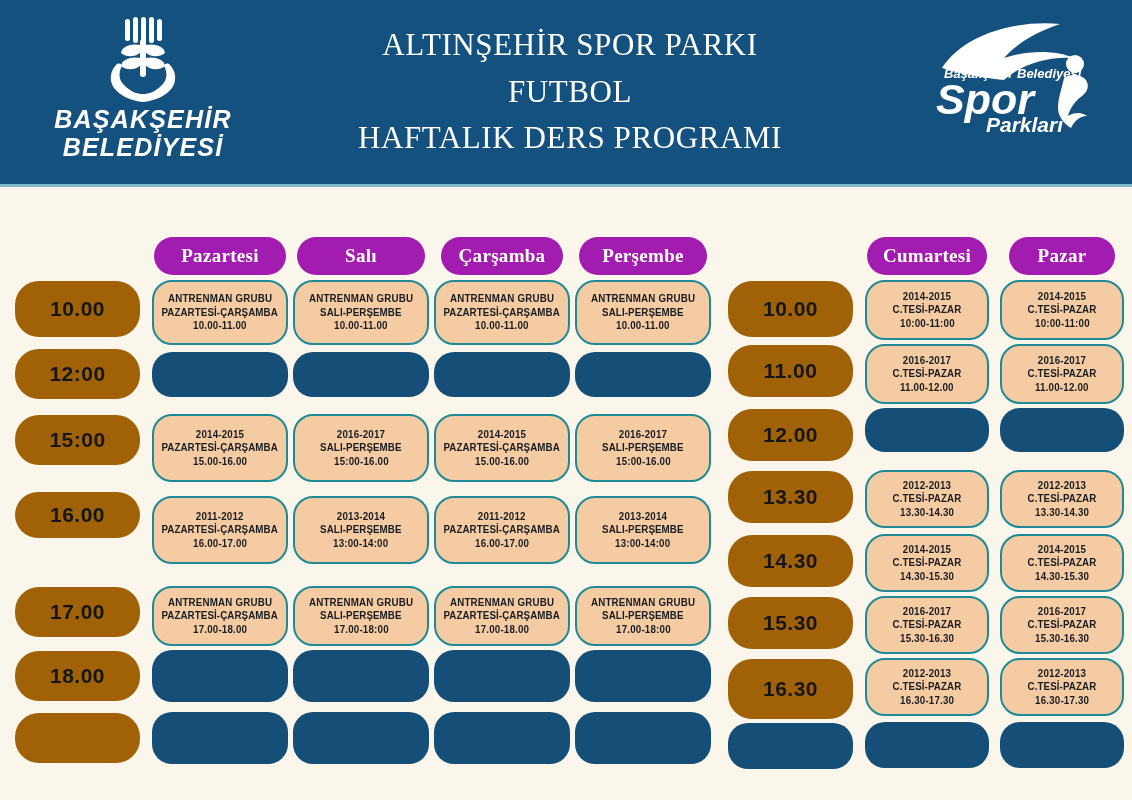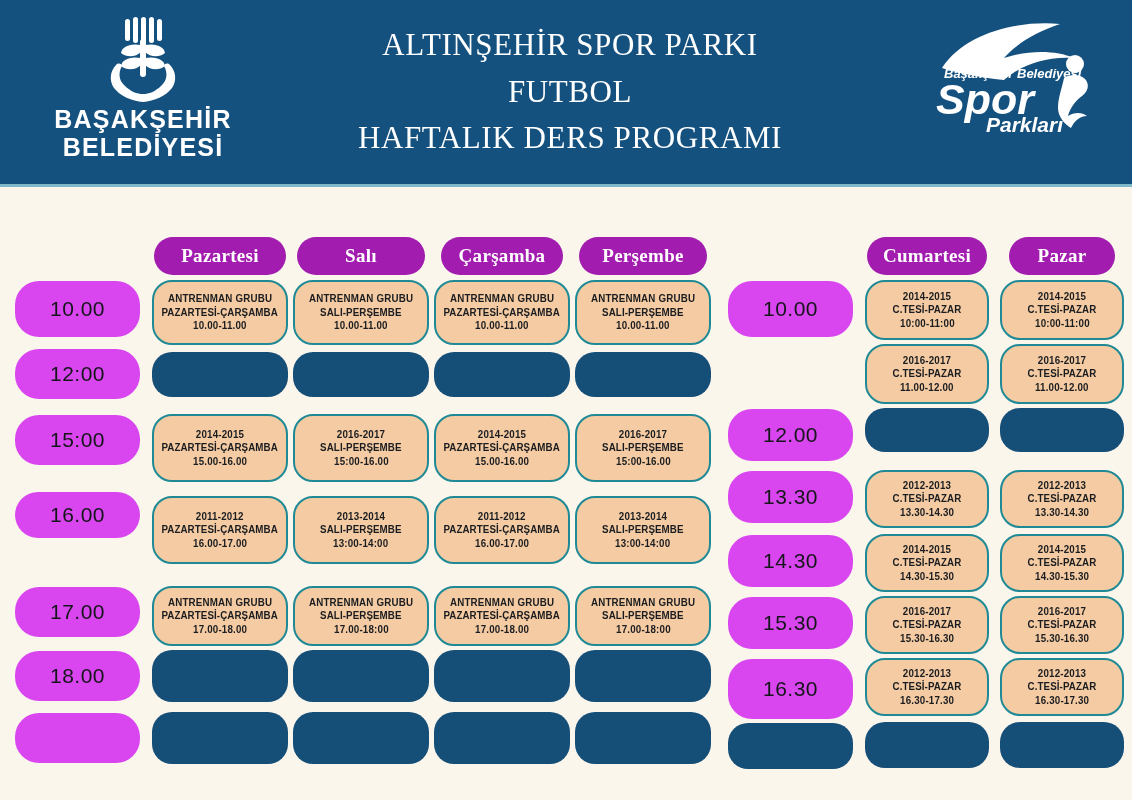--- a/index.html
+++ b/index.html
@@ -20,21 +20,21 @@
   }
   .header-underline {
     position: absolute; left: 0; top: 184px;
     width: 1132px; height: 3px;
     background: #7FB8C9;
   }
   .logo-left {
     position: absolute; left: 18px; top: 14px;
     width: 250px; height: 150px;
     display: flex; flex-direction: column;
-    align-items: center; justify-content: center;
+    align-items: center; justify-content: center; font-style: italic;
   }
   .wheat { width: 78px; height: 88px; display: block; }
   .logo-left-text {
     color: #FFFFFF; text-align: center;
     font-weight: bold; letter-spacing: 1.2px;
     line-height: 1.12;
   }
   .logo-left-text .l1 { font-size: 25px; display: block; }
   .logo-left-text .l2 { font-size: 25px; display: block; }
 
@@ -69,22 +69,22 @@
     background: #a21caf; color: #FFFFFF;
     font-family: "Liberation Serif", serif;
     font-weight: bold; font-size: 19px;
     letter-spacing: 0.3px;
     border-radius: 19px;
   }
 
   
   .timepill {
     position: absolute;
-    background: #d946ef; color: #14161A;
-    font-weight: normal; font-size: 21px;
+    background: #a16207; color: #14161A;
+    font-weight: bold; font-size: 21px;
     letter-spacing: 0.5px;
     border-radius: 24px;
   }
 
   
   .cell {
     position: absolute;
     background: #F4CBA2;
     border: 2.5px solid #1F8A96;
     border-radius: 20px;
@@ -262,20 +262,21 @@
     <div class="emptycell" style="left: 293px; top: 463px; width: 136px; height: 52px;"></div>
     <div class="emptycell" style="left: 434px; top: 463px; width: 136px; height: 52px;"></div>
     <div class="emptycell" style="left: 575px; top: 463px; width: 136px; height: 52px;"></div>
     <div class="emptycell" style="left: 152px; top: 525px; width: 136px; height: 52px;"></div>
     <div class="emptycell" style="left: 293px; top: 525px; width: 136px; height: 52px;"></div>
     <div class="emptycell" style="left: 434px; top: 525px; width: 136px; height: 52px;"></div>
     <div class="emptycell" style="left: 575px; top: 525px; width: 136px; height: 52px;"></div>
     <div class="dayhead pill" style="left: 1009px; top: 50px; width: 106px;">Pazar</div>
     <div class="dayhead pill" style="left: 867px; top: 50px; width: 120px;">Cumartesi</div>
     <div class="timepill pill" style="left: 728px; top: 94px; width: 125px; height: 56px;">10.00</div>
+    <div class="timepill pill" style="left: 728px; top: 158px; width: 125px; height: 52px;">11.00</div>
     <div class="timepill pill" style="left: 728px; top: 222px; width: 125px; height: 52px;">12.00</div>
     <div class="timepill pill" style="left: 728px; top: 284px; width: 125px; height: 52px;">13.30</div>
     <div class="timepill pill" style="left: 728px; top: 348px; width: 125px; height: 52px;">14.30</div>
     <div class="timepill pill" style="left: 728px; top: 410px; width: 125px; height: 52px;">15.30</div>
     <div class="timepill pill" style="left: 728px; top: 472px; width: 125px; height: 60px;">16.30</div>
     <div class="emptycell" style="left: 728px; top: 536px; width: 125px; height: 46px;"></div>
     <div class="cell" style="left: 865px; top: 93px; width: 124px; height: 60px;">
       <span class="ln ln1">2014-2015</span>
       <span class="ln ln2">C.TESİ-PAZAR</span>
       <span class="ln ln3">10:00-11:00</span>

